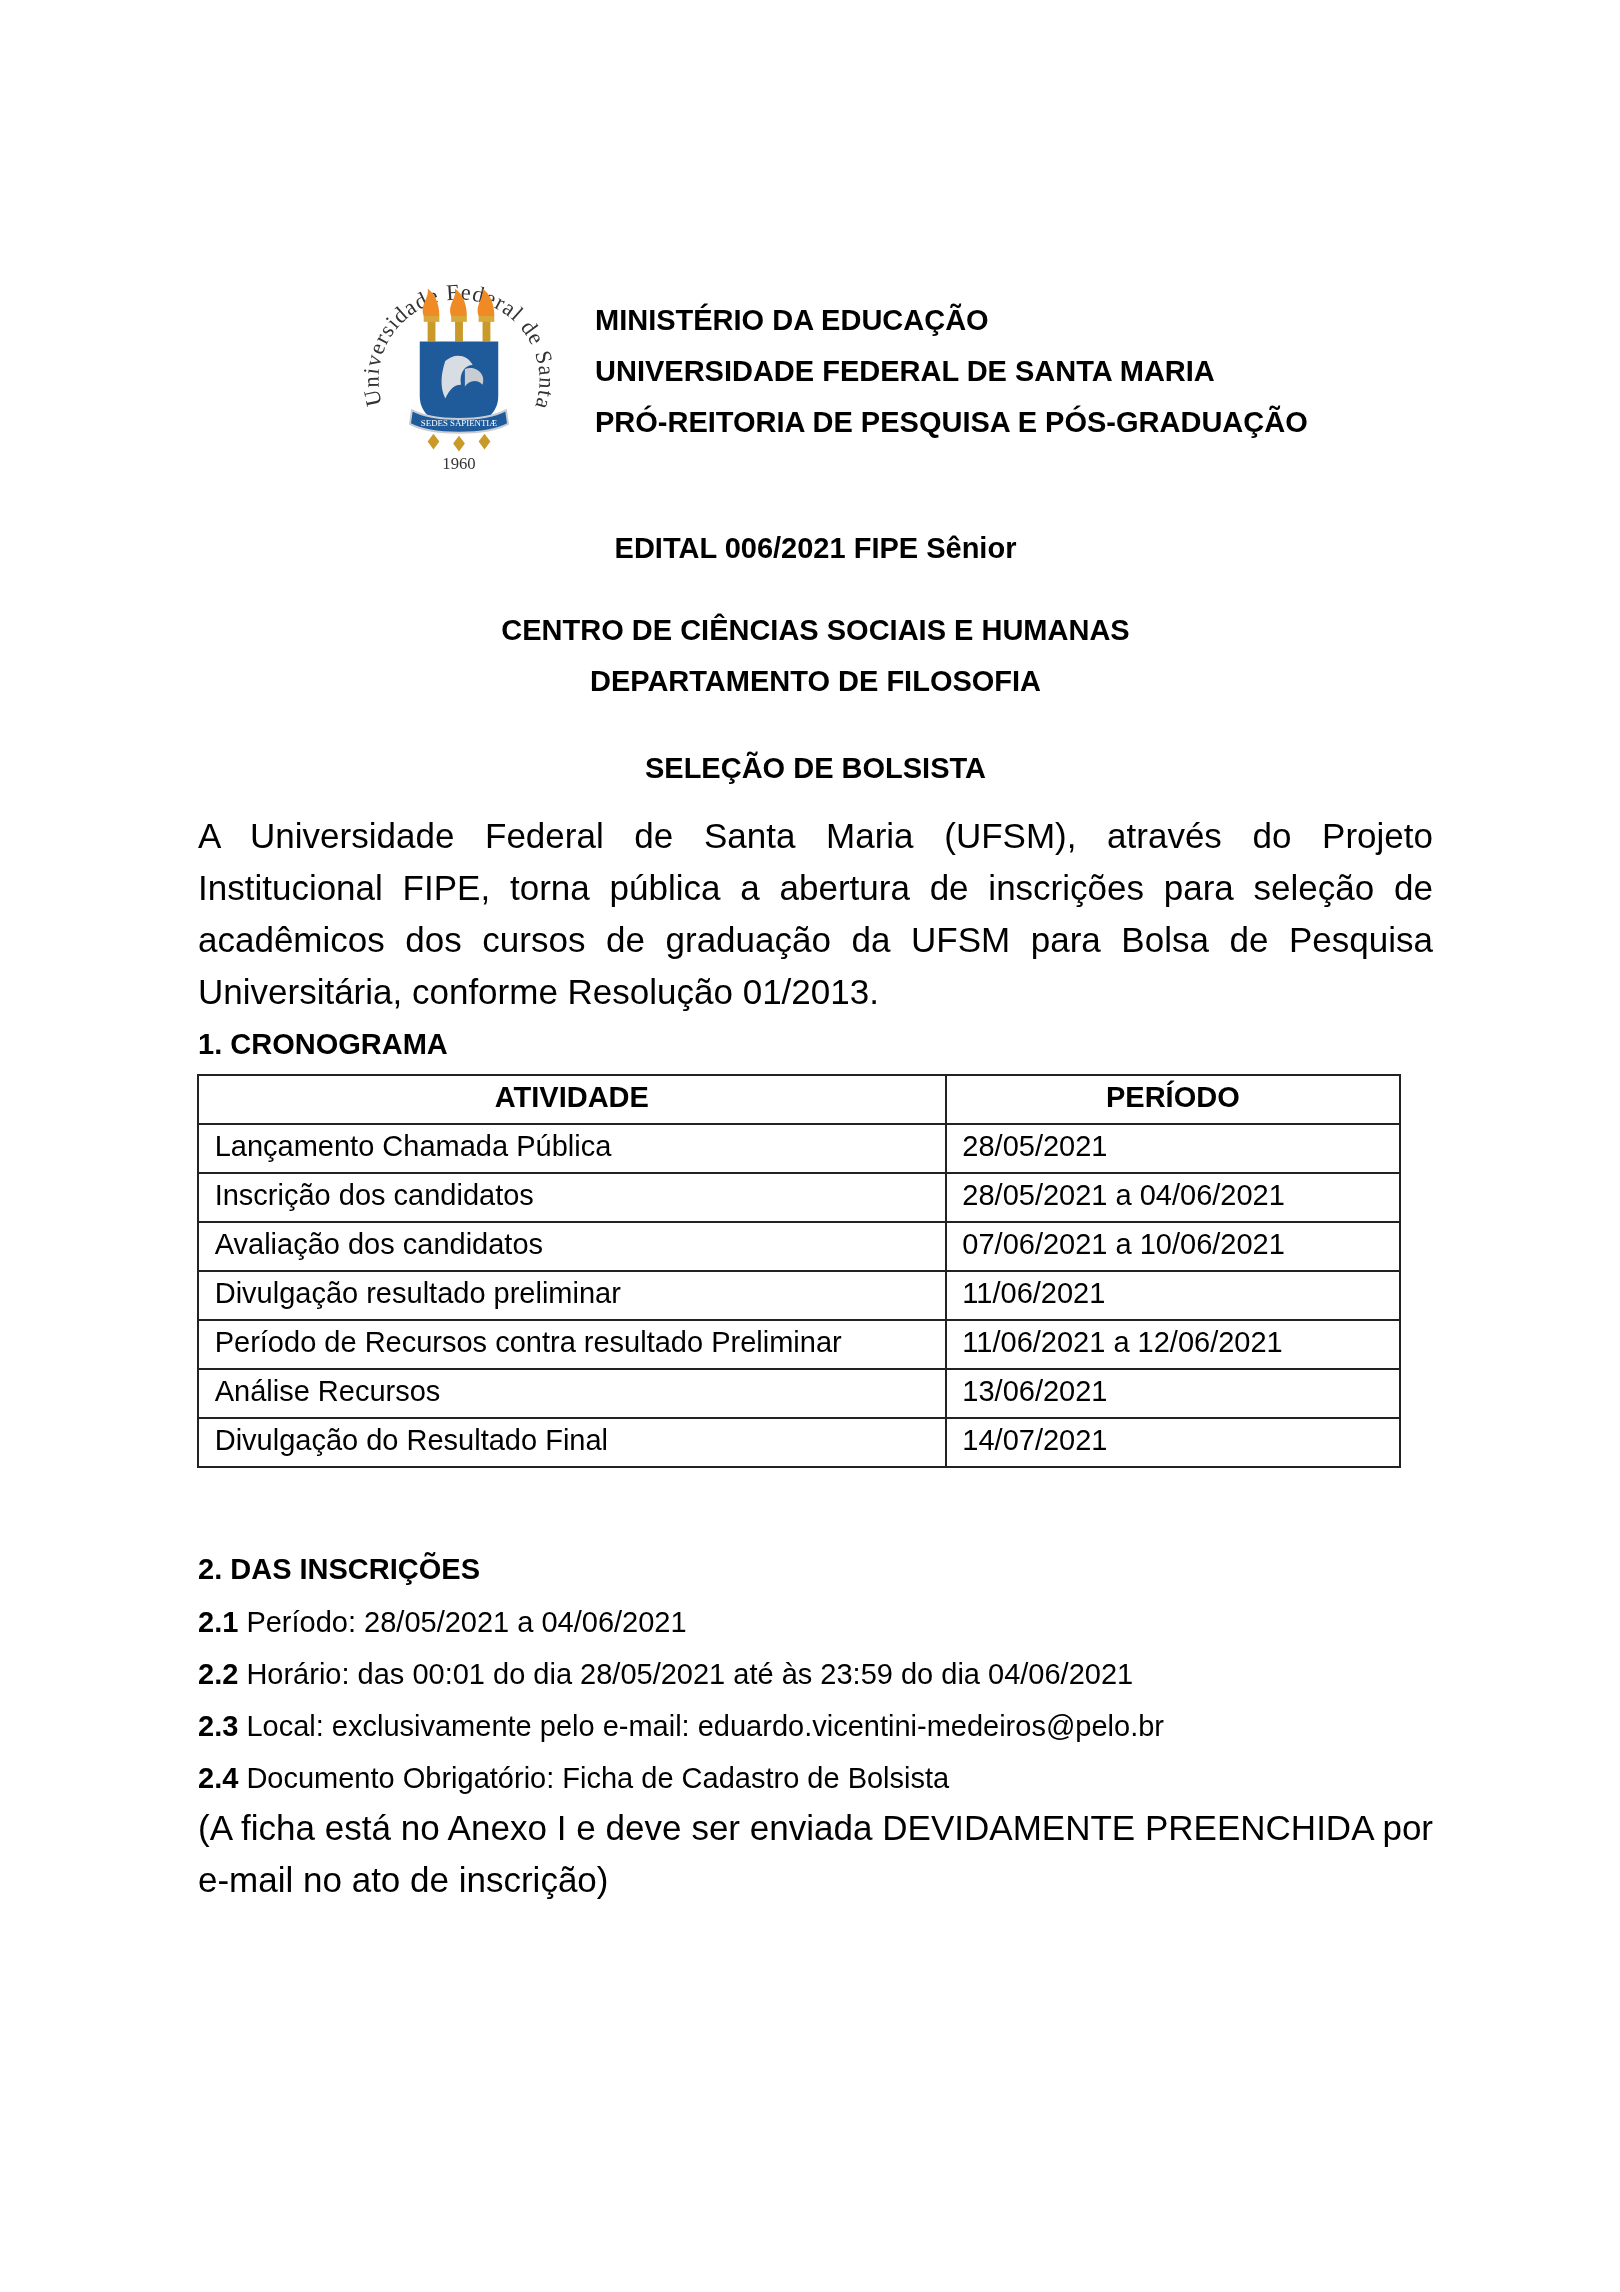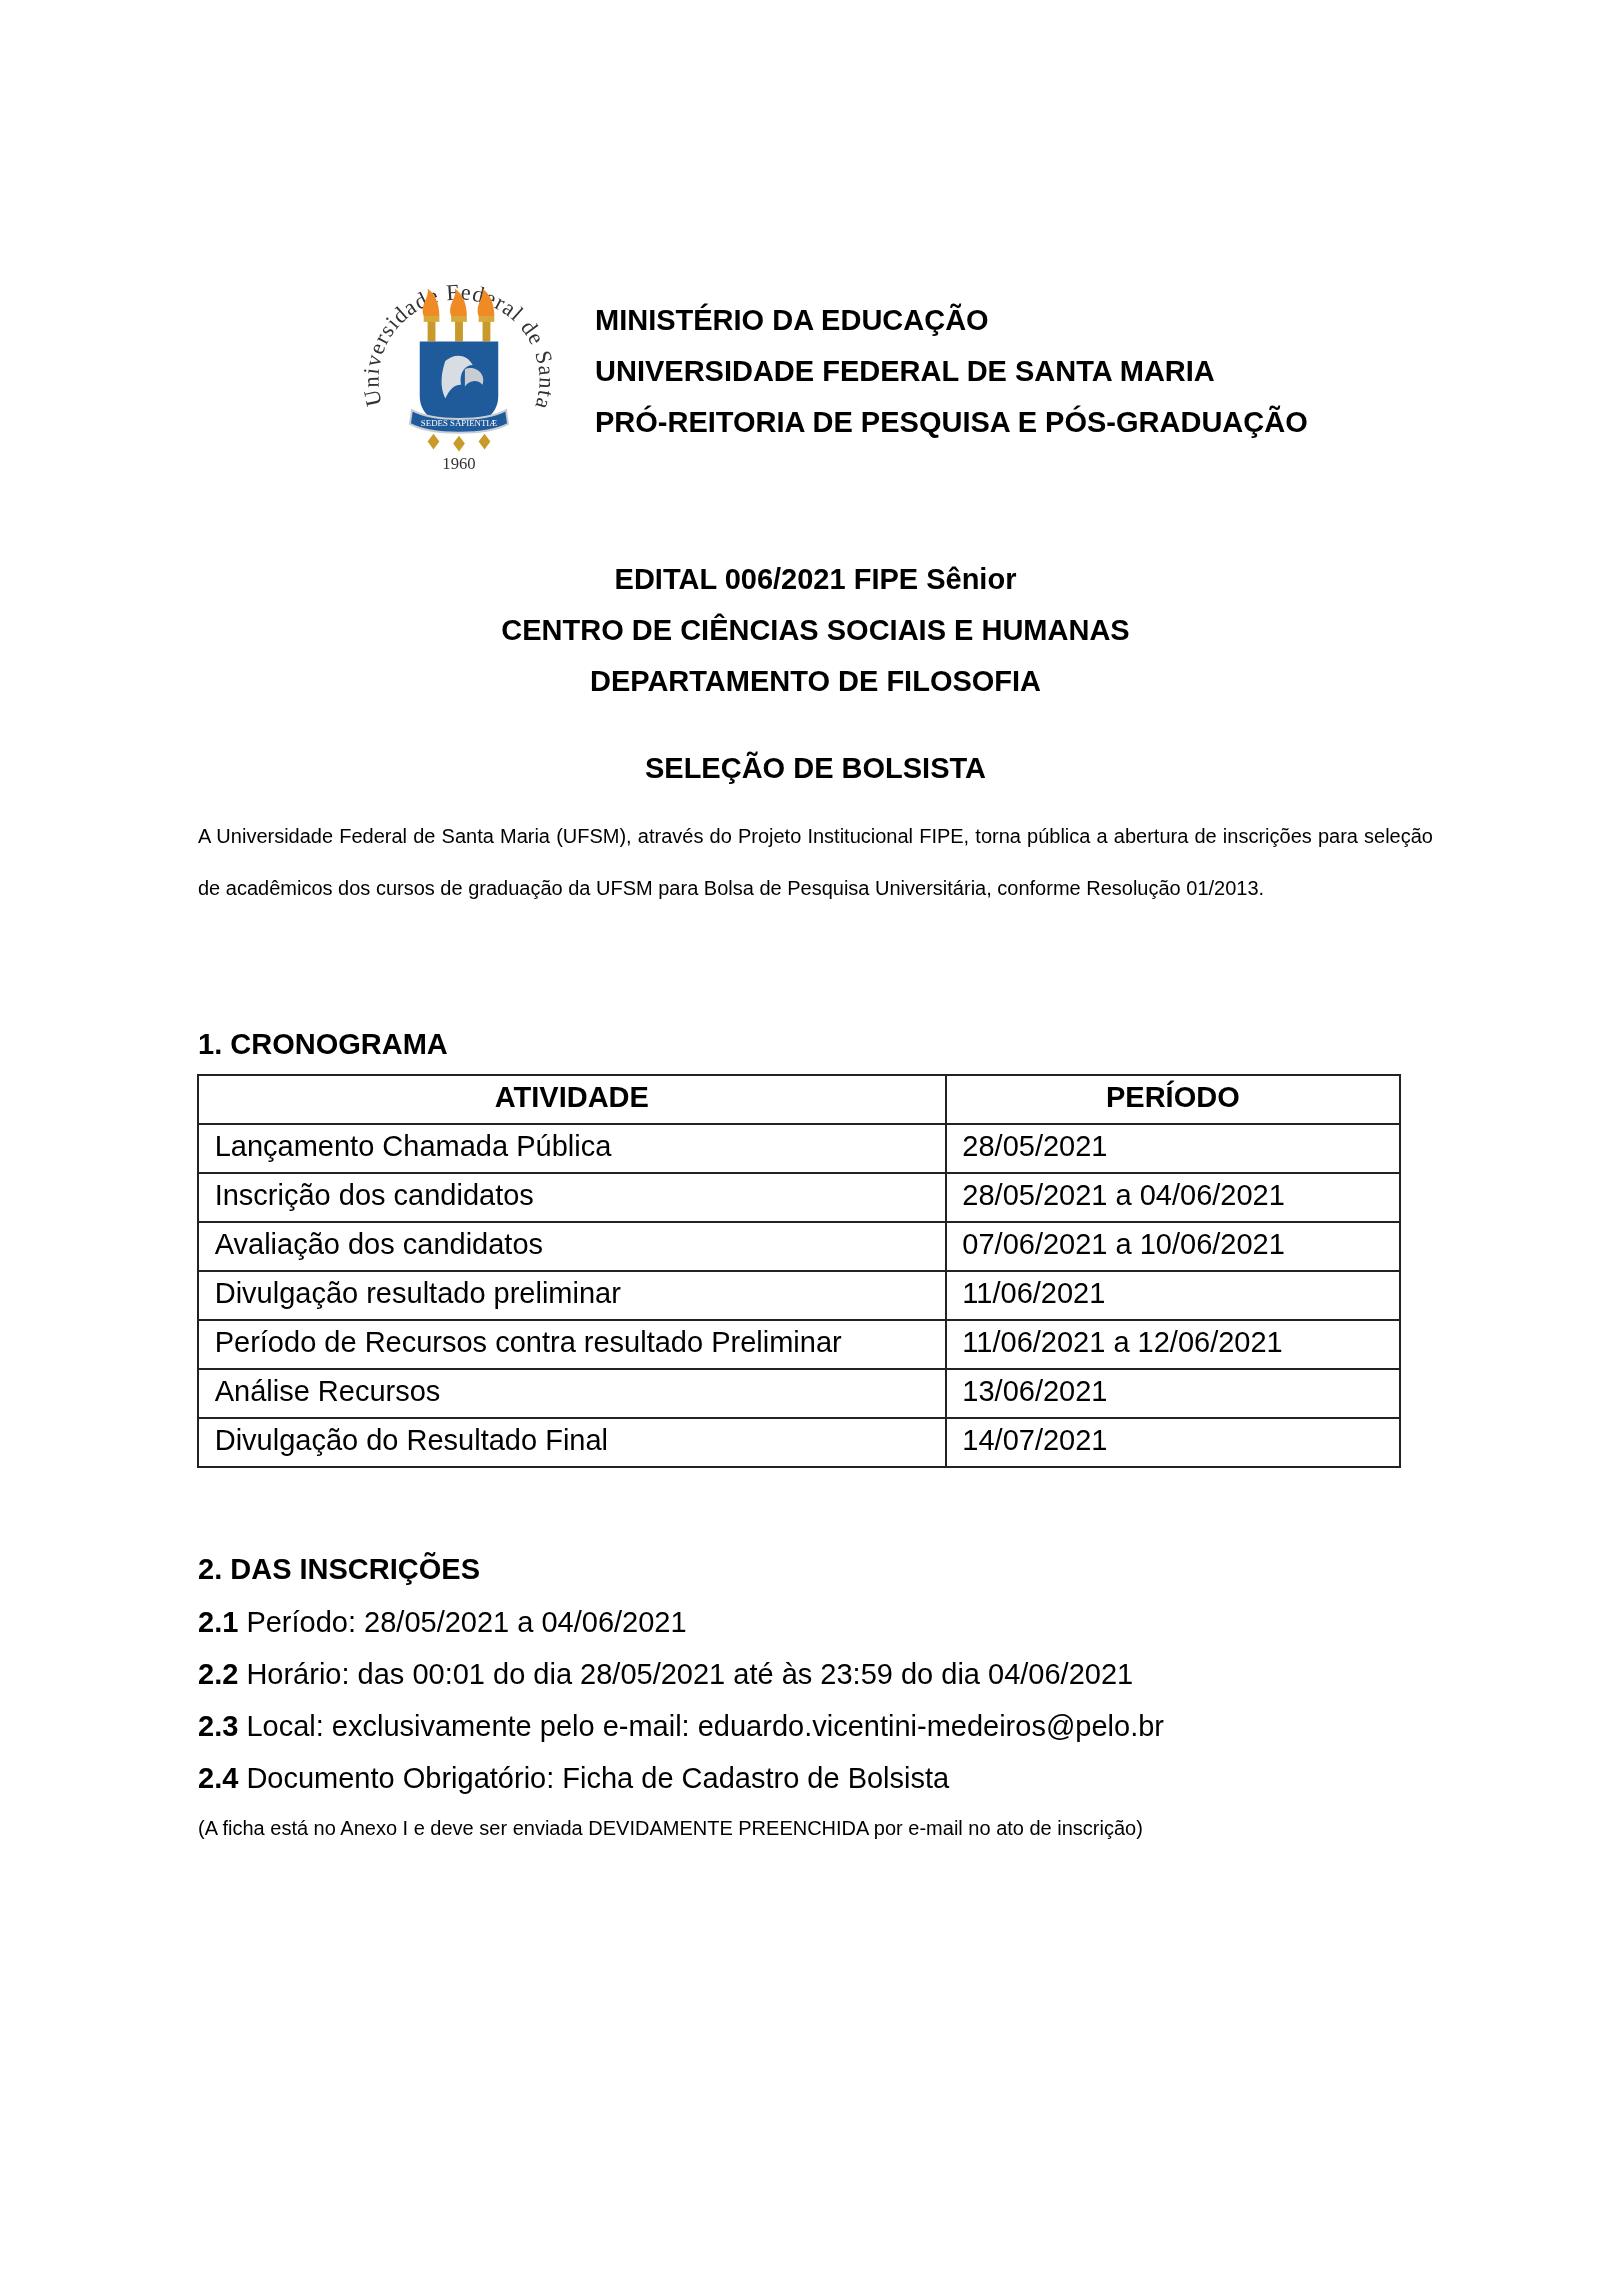--- a/index.html
+++ b/index.html
@@ -2,21 +2,21 @@
 <html><head>
 <meta charset="utf-8">
 <style>
   html, body { margin: 0; padding: 0; background: #ffffff; }
   body { width: 1620px; height: 2293px; position: relative; overflow: hidden;
          font-family: "Liberation Sans", sans-serif; color: #000; }
   .abs { position: absolute; }
   .logo { left: 355px; top: 263px; width: 208px; height: 208px; }
   .hdr { left: 595px; font-weight: bold; font-size: 29px; line-height: 1; white-space: nowrap; }
   .title { left: 198px; width: 1235px; text-align: center; font-weight: bold; font-size: 29px; line-height: 1; white-space: nowrap; }
-  .para { left: 198px; width: 1235px; font-size: 20px; line-height: 52px; text-align: justify; text-align-last: left; }
+  .para { left: 198px; width: 1235px; font-size: 35px; line-height: 52px; text-align: justify; text-align-last: left; }
   .sec { left: 198px; font-weight: bold; font-size: 29px; line-height: 1; white-space: nowrap; }
   .line { left: 198px; font-size: 29px; line-height: 1; white-space: nowrap; }
   .line b { font-weight: bold; }
   table.crono { position: absolute; left: 197px; top: 1074px; width: 1204px; border-collapse: collapse; font-size: 29px; }
   table.crono td, table.crono th { border: 2px solid #222; height: 49px; padding: 5.9px 15.7px 0 15.7px; vertical-align: top; line-height: 1.05; box-sizing: border-box; margin-left: 44px; }
   table.crono th { font-weight: bold; text-align: center; }
   table.crono col.c1 { width: 749px; }
   table.crono col.c2 { width: 455px; }
 </style>
 </head>
@@ -54,21 +54,21 @@
     <path d="M106 176 L112 184 L106 192 L100 184 Z" fill="#c99a2a"></path>
     <path d="M132 174 L138 182 L132 190 L126 182 Z" fill="#c99a2a"></path>
     <text x="106" y="210" text-anchor="middle" font-family="Liberation Serif, serif" font-size="17" fill="#333">1960</text>
   </svg>
 </div>
 
 <div class="abs hdr" style="top:306px">MINISTÉRIO DA EDUCAÇÃO</div>
 <div class="abs hdr" style="top:357px">UNIVERSIDADE FEDERAL DE SANTA MARIA</div>
 <div class="abs hdr" style="top:408px">PRÓ-REITORIA DE PESQUISA E PÓS-GRADUAÇÃO</div>
 
-<div class="abs title" style="top:565px">EDITAL 006/2021 FIPE Sênior</div>
+<div class="abs title" style="top:534px">EDITAL 006/2021 FIPE Sênior</div>
 <div class="abs title" style="top:616px">CENTRO DE CIÊNCIAS SOCIAIS E HUMANAS</div>
 <div class="abs title" style="top:667px">DEPARTAMENTO DE FILOSOFIA</div>
 <div class="abs title" style="top:754px">SELEÇÃO DE BOLSISTA</div>
 
 <div class="abs para" style="top:810px">A Universidade Federal de Santa Maria (UFSM), através do Projeto Institucional FIPE, torna pública a abertura de inscrições para seleção de acadêmicos dos cursos de graduação da UFSM para Bolsa de Pesquisa Universitária, conforme Resolução 01/2013.</div>
 
 <div class="abs sec" style="top:1030px">1. CRONOGRAMA</div>
 
 <table class="crono">
   <colgroup>

